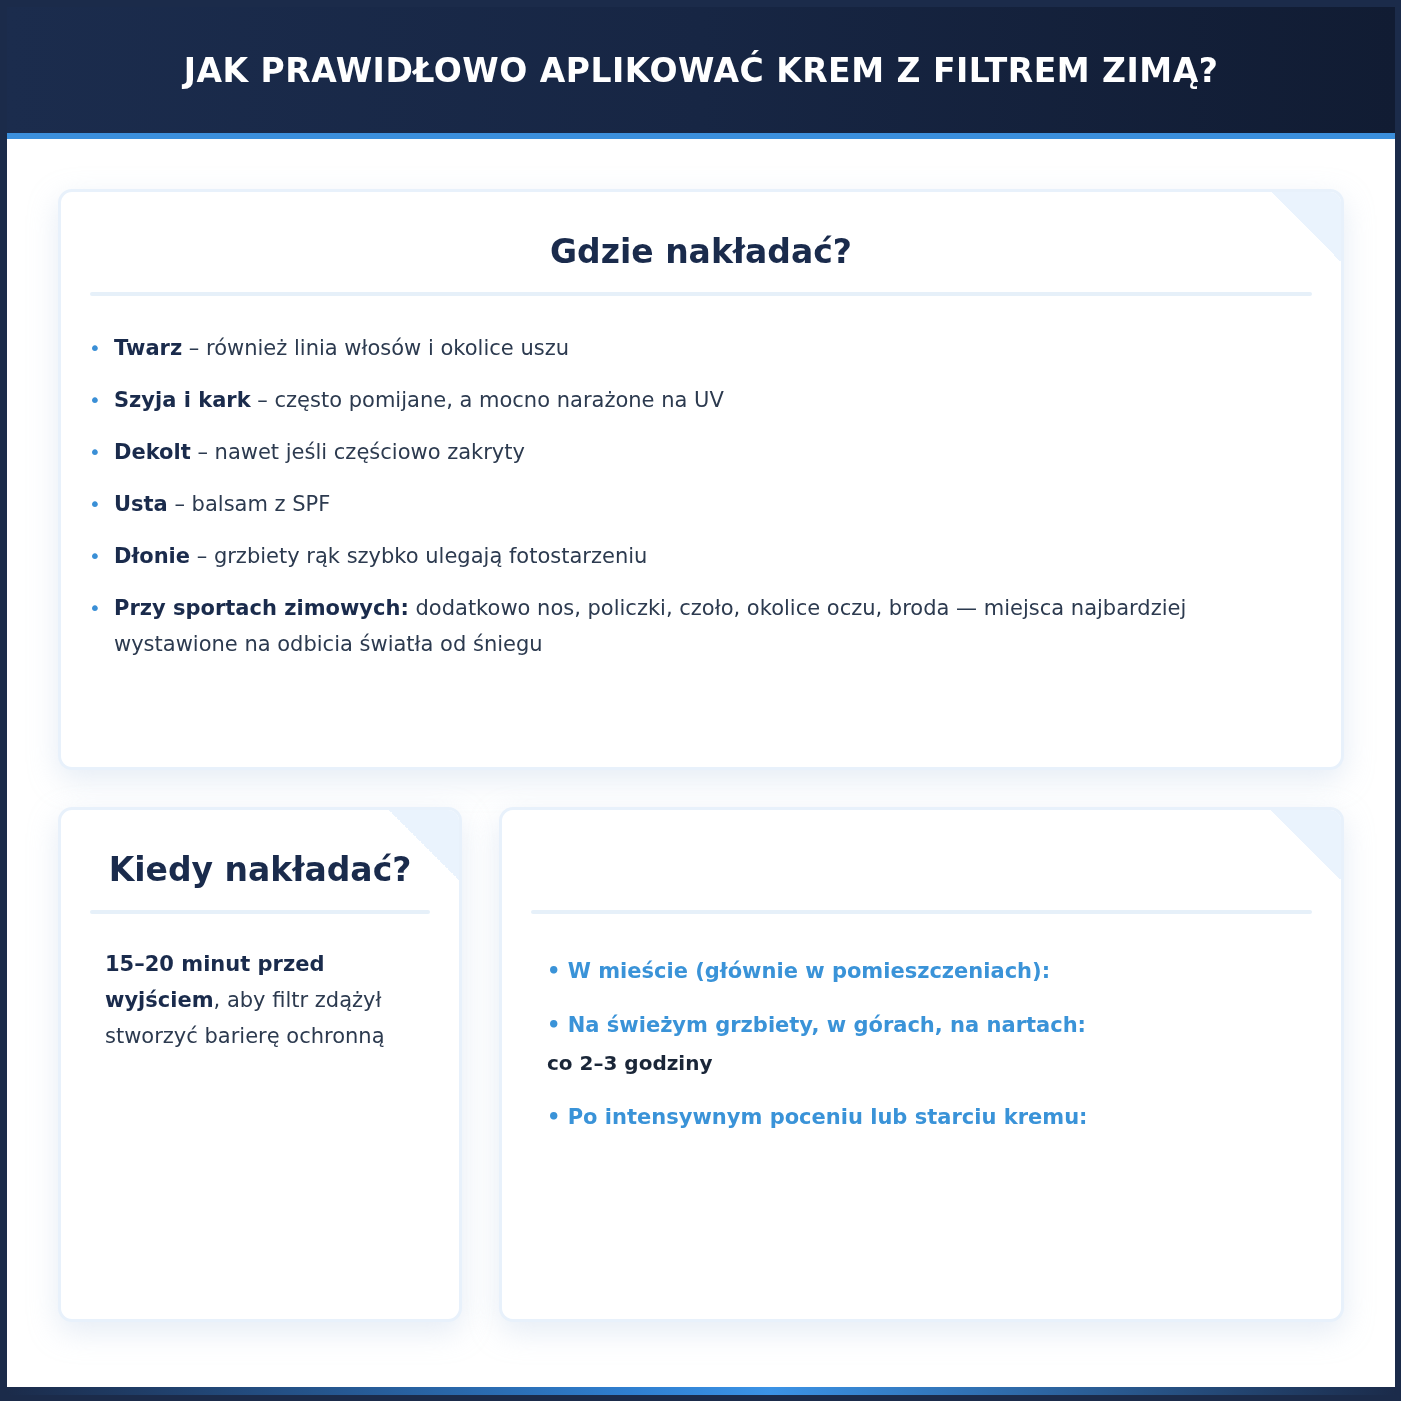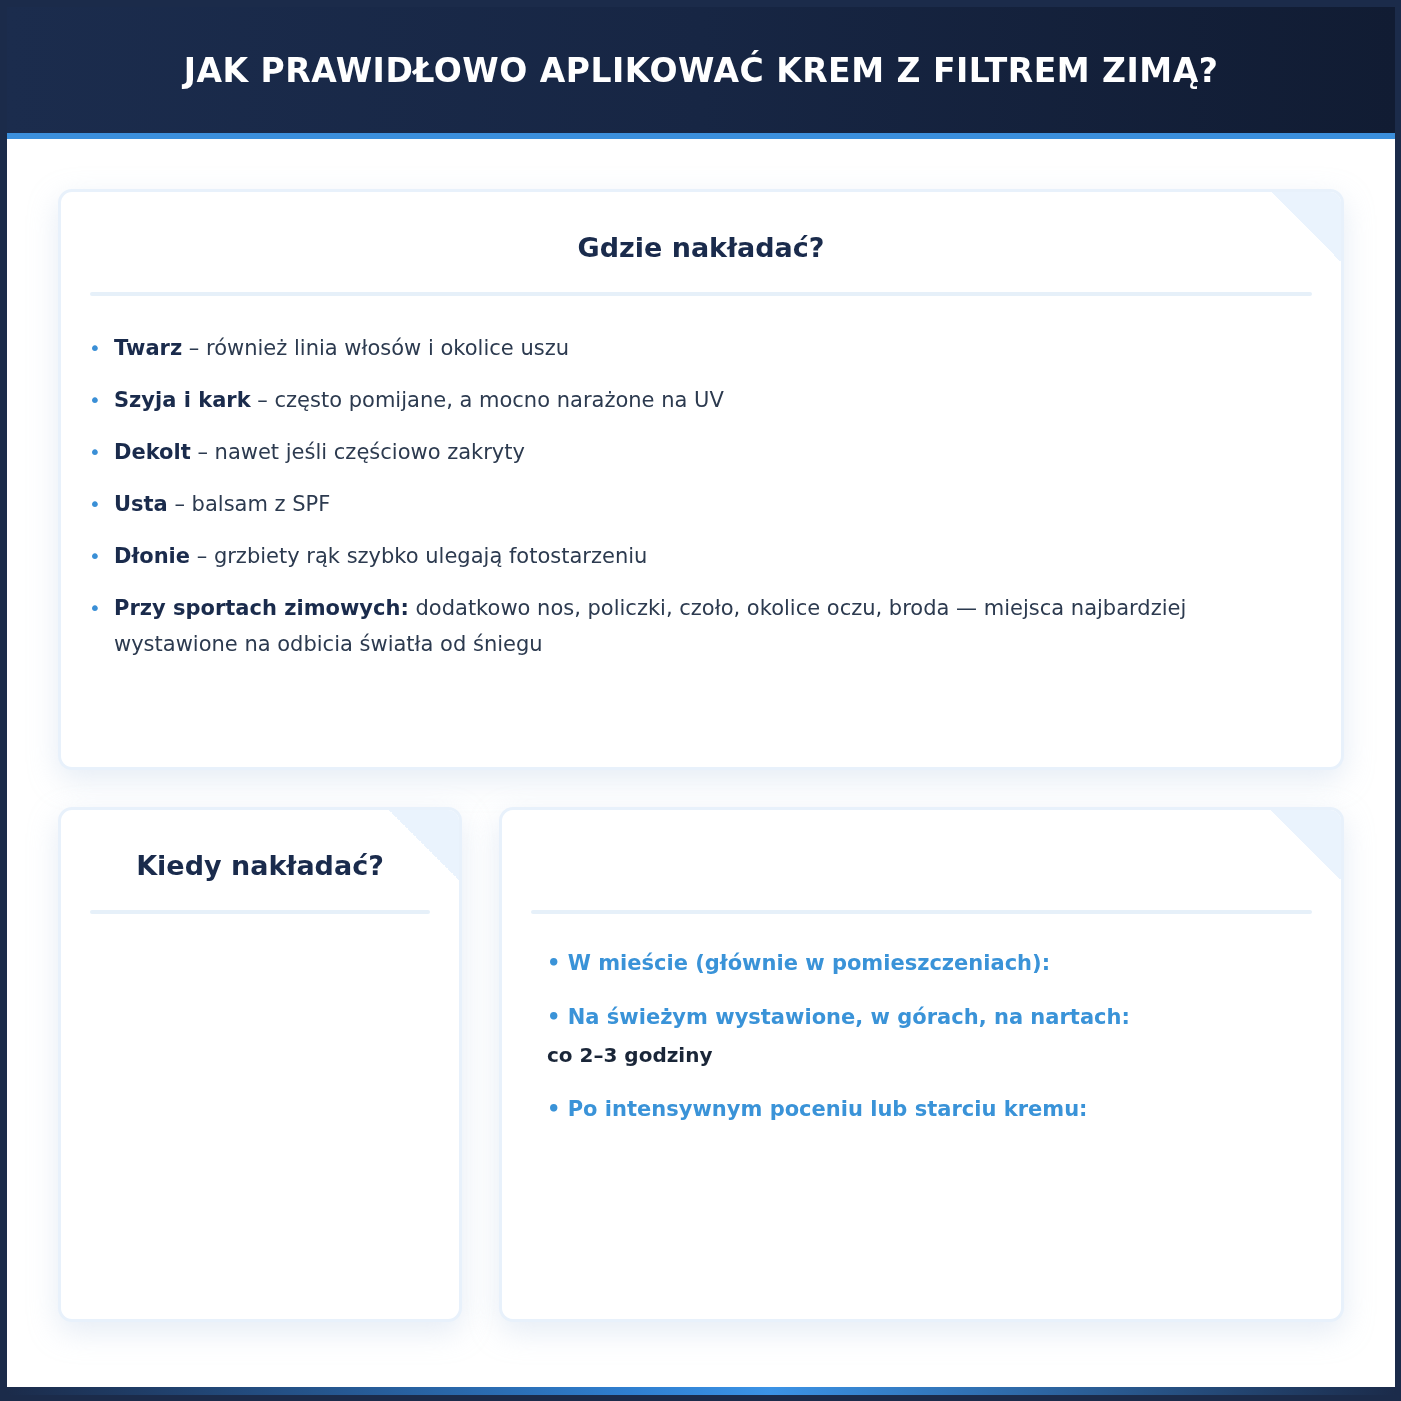--- a/index.html
+++ b/index.html
@@ -37,21 +37,21 @@
       border: 3px solid #e8f1fb; border-radius: 14px;
       box-shadow: 0 10px 30px rgba(180, 200, 225, 0.35);
       overflow: hidden;
     }
     .card-fold {
       position: absolute; right: 0; top: 0; width: 70px; height: 70px;
       background: linear-gradient(225deg, #eaf3fd 50%, transparent 50%);
     }
     .card-title {
       position: absolute; left: 0; right: 0; text-align: center;
-      color: #1a2b4c; font-weight: bold; font-size: 27px;
+      color: #1a2b4c; font-weight: bold; font-size: 33px;
     }
     .card-divider {
       position: absolute; height: 4px; background: #e6f0f9; border-radius: 2px;
     }
 
     
     .card-where { left: 58px; top: 189px; width: 1286px; height: 581px; }
     .card-where .card-title { top: 40px; }
     .card-where .card-divider { left: 29px; right: 29px; top: 100px; }
     .where-list { position: absolute; left: 28px; top: 138px; right: 60px; list-style: none; }
@@ -74,21 +74,21 @@
     }
     .when-text .strong { font-weight: bold; color: #1a2b4c; }
 
     
     .card-reapply { left: 499px; top: 807px; width: 845px; height: 515px; }
     .card-reapply .card-title { top: 40px; }
     .card-reapply .card-divider { left: 29px; right: 29px; top: 100px; }
     .reapply-list { position: absolute; left: 45px; top: 134px; right: 30px; list-style: none; }
     .reapply-item { margin-bottom: 16px; }
     .reapply-label {
-      color: #3a93d8; font-weight: bold; font-size: 21px; line-height: 38px;
+      color: #3a93d8; font-weight: bold; font-size: 21px; line-height: 38px; margin-top: 8px;
     }
     .reapply-value {
       color: #1a2638; font-weight: bold; font-size: 20px; line-height: 38px;
     }
   </style>
 </head>
 <body>
 
 <div class="frame"></div>
 
@@ -129,31 +129,34 @@
       <span class="bullet">•</span>
       <span class="strong">Przy sportach zimowych:</span><span> dodatkowo nos, policzki, czoło, okolice oczu, broda — miejsca najbardziej wystawione na odbicia światła od śniegu</span>
     </li>
   </ul>
 </section>
 
 <section class="card card-when">
   <div class="card-fold"></div>
   <h2 class="card-title">Kiedy nakładać?</h2>
   <div class="card-divider"></div>
+  <p class="when-text">
+    <span class="strong">15–20 minut przed wyjściem</span><span>, aby filtr zdążył stworzyć barierę ochronną</span>
+  </p>
 </section>
 
 <section class="card card-reapply">
   <div class="card-fold"></div>
   <div class="card-divider"></div>
   <ul class="reapply-list">
     <li class="reapply-item">
       <div class="reapply-label">• W mieście (głównie w pomieszczeniach):</div>
     </li>
     <li class="reapply-item">
-      <div class="reapply-label">• Na świeżym wystawione, w górach, na nartach:</div>
+      <div class="reapply-label">• Na świeżym grzbiety, w górach, na nartach:</div>
       <div class="reapply-value">co 2–3 godziny</div>
     </li>
     <li class="reapply-item">
       <div class="reapply-label">• Po intensywnym poceniu lub starciu kremu:</div>
     </li>
   </ul>
 </section>
 
 <div class="bottom-bar"></div>
 

